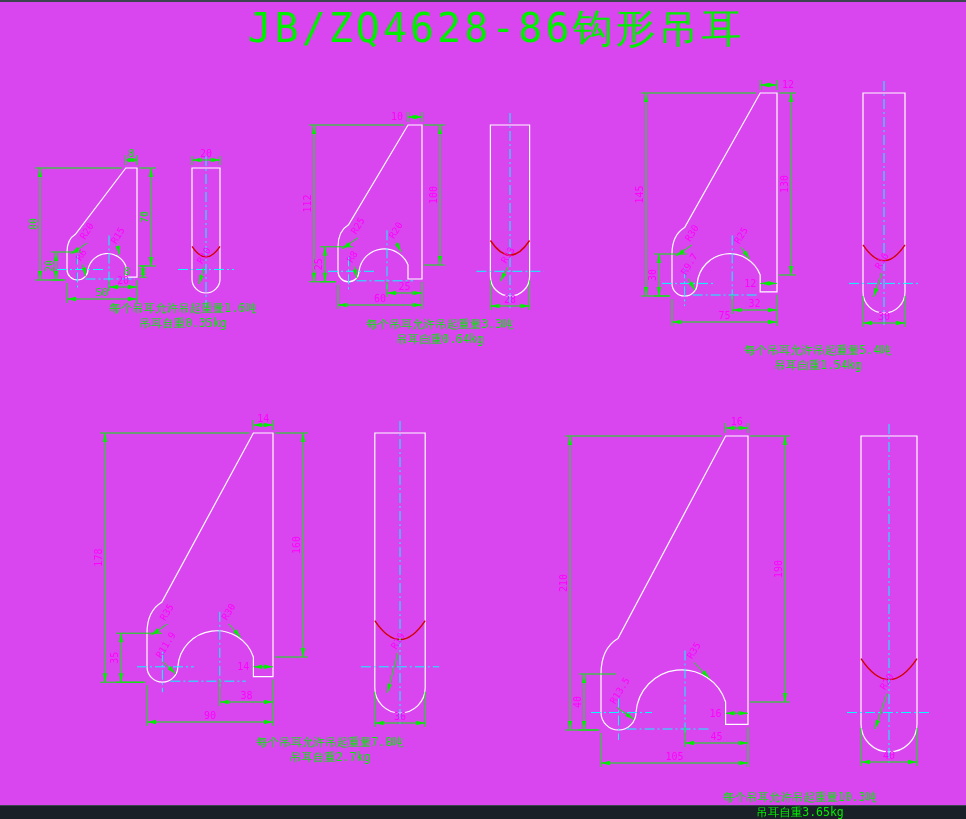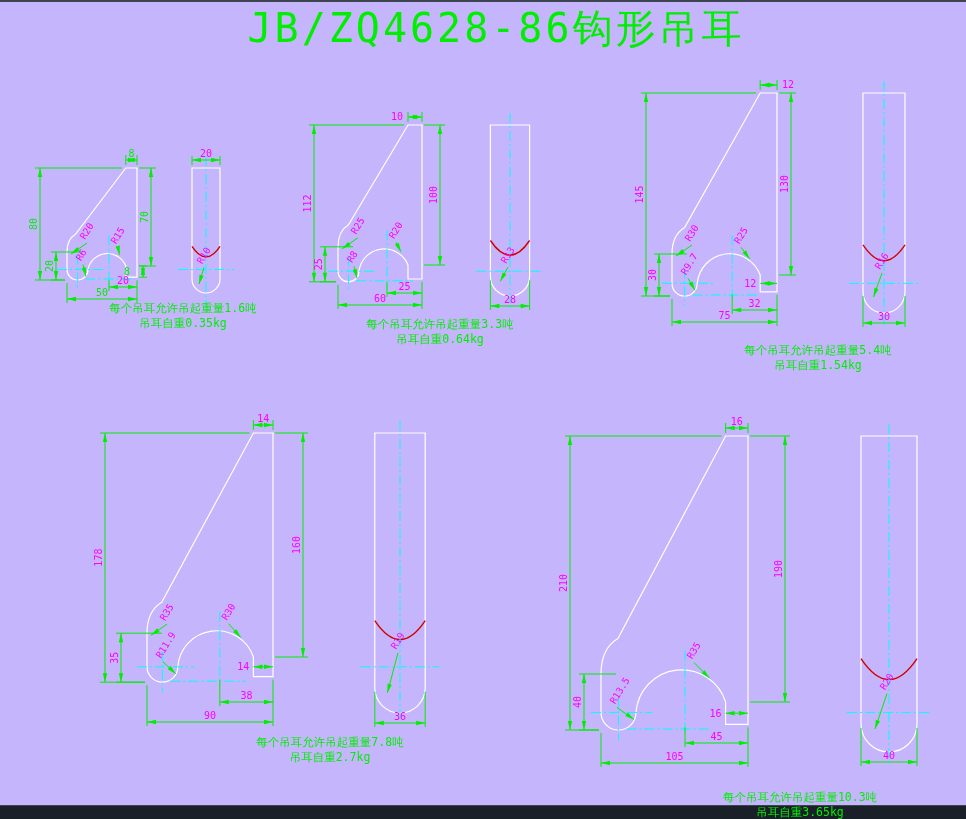--- a/index.html
+++ b/index.html
@@ -1,16 +1,16 @@
 <!DOCTYPE html>
 <html><head>
 <meta charset="utf-8">
 <style>
   html,body{margin:0;padding:0;background:#11161c;}
-  .canvas{position:relative;width:966px;height:819px;background:#c4b5fd;overflow:hidden;
+  .canvas{position:relative;width:966px;height:819px;background:#d946ef;overflow:hidden;
           font-family:"DejaVu Sans Mono", monospace;}
   svg text{font-family:"DejaVu Sans Mono", monospace;}
 </style>
 </head>
 <body>
 
 <div class="canvas">
   <svg id="cad" width="966" height="819" viewBox="0 0 966 819">
       <rect x="0" y="0" width="966" height="2" fill="#3c454f"></rect>
       <rect x="0" y="805" width="966" height="1" fill="#3c454f"></rect>

